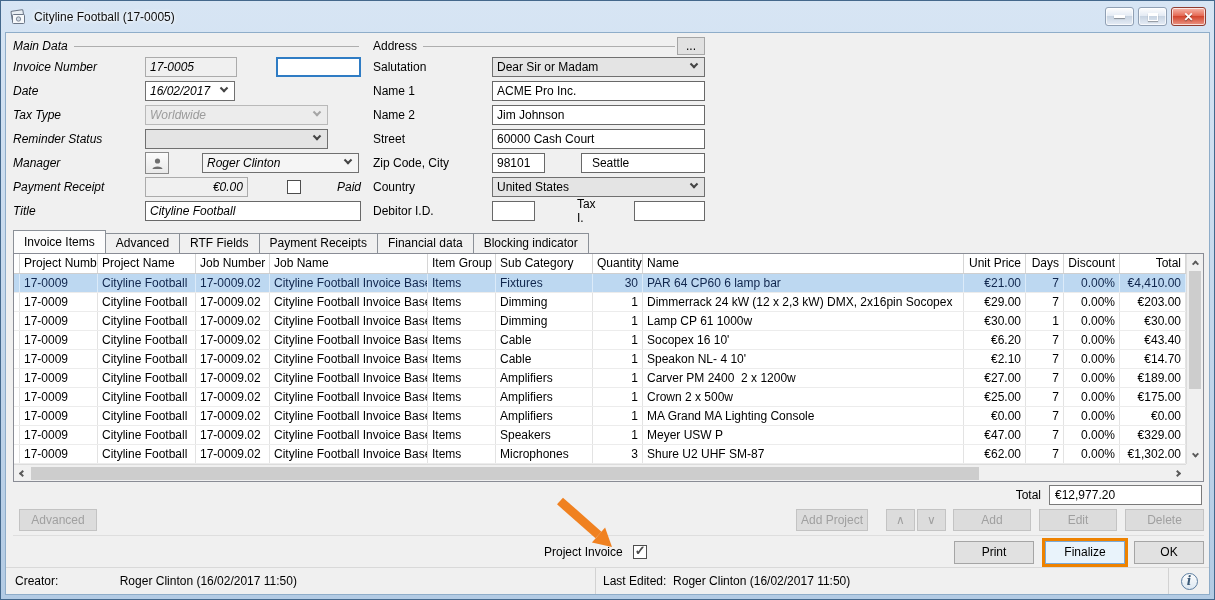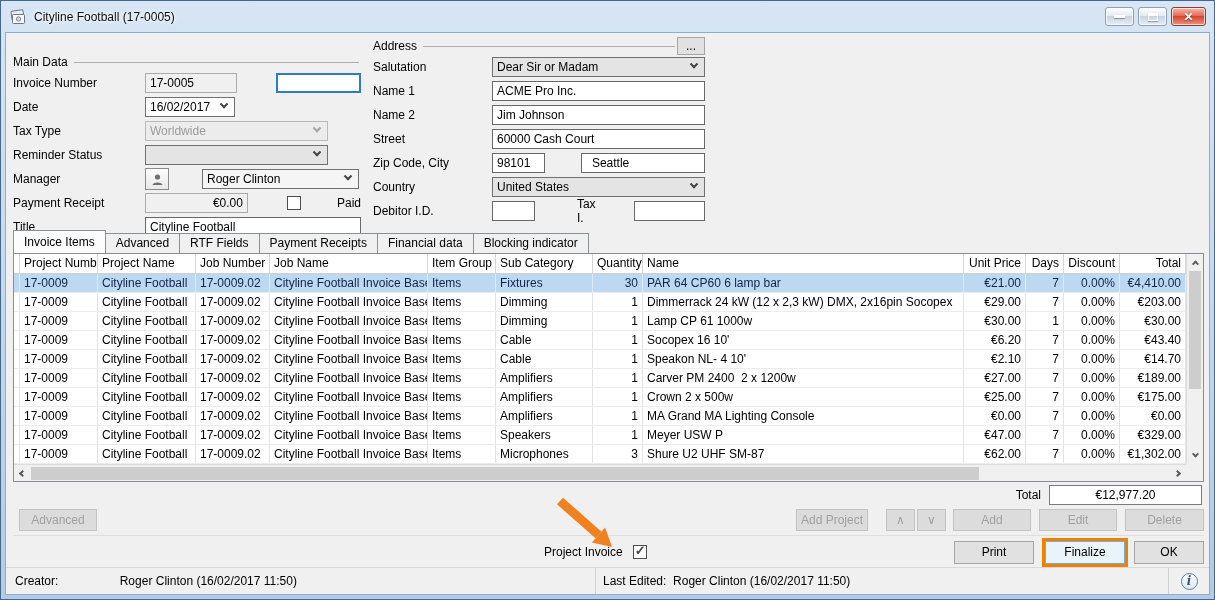--- a/index.html
+++ b/index.html
@@ -15,21 +15,21 @@
     background:linear-gradient(#fefefe,#e4ebf4 45%,#c8d4e2 50%,#e6edf6);box-shadow:inset 0 0 0 1px rgba(255,255,255,.7);cursor:pointer;}
   .win-btn.close{width:35px;border-color:#8f3c30;background:linear-gradient(#f6b8ac,#e56a55 45%,#d3462f 50%,#ea9584);
     color:#fff;font-weight:bold;font-size:12px;text-shadow:0 1px 1px rgba(0,0,0,.45);}
   .glyph-min{width:11px;height:3px;background:#fff;box-shadow:0 1px 1px rgba(0,0,0,.35);}
   .glyph-max{width:10px;height:8px;border:1px solid #fff;border-top:3px solid #fff;box-shadow:0 1px 1px rgba(0,0,0,.3);}
   
   .client{position:absolute;left:4px;right:4px;top:31px;bottom:4px;background:#f0f0f0;border:1px solid #8fadc9;overflow:hidden;}
   
   .group-head{display:flex;align-items:center;height:18px;}
   .group-head .gline{flex:1;border-top:1px solid #aeaeae;margin:0 2px 0 6px;}
-  .main-data{position:absolute;left:7px;top:20px;width:348px;}
+  .main-data{position:absolute;left:7px;top:4px;width:348px;font-style:italic;}
   .address{position:absolute;left:367px;top:4px;width:332px;}
   .frow{display:flex;align-items:center;height:24px;gap:31px;}
   .flabel{flex:0 0 101px;}
   .address .flabel{flex:0 0 88px;}
   .tb{height:20px;line-height:18px;padding:0 4px;border:1px solid #686868;background:#fff;white-space:pre;overflow:hidden;}
   .tb.dis{background:#f0f0f0;border-color:#ababab;}
   .tb.right{text-align:right;}
   .tb.focus{border:2px solid #2f7cc4;background:#fff;}
   .combo{height:20px;display:flex;align-items:center;border:1px solid #707070;background:#fff;padding-left:4px;cursor:pointer;}
   .combo .cval{flex:1;white-space:pre;overflow:hidden;}
@@ -66,21 +66,21 @@
   .down .sb-chev{transform:rotate(45deg) translate(-1px,-1px);}
   .left .sb-chev{transform:rotate(135deg);}
   .rightc .sb-chev{transform:rotate(-45deg);}
   .v-thumb{position:absolute;left:2px;right:2px;top:17px;height:118px;background:#cdcdcd;cursor:pointer;}
   .h-thumb{height:13px;background:#cdcdcd;flex:0 0 948px;cursor:pointer;}
   .h-track{flex:1;}
   .corner{position:absolute;right:0;bottom:0;width:17px;height:17px;background:#f0f0f0;}
   .vscroll .sb-btn.down{position:absolute;bottom:0;left:0;}
   
   .total-label{position:absolute;left:985px;top:455px;width:50px;text-align:right;}
-  .total-box{position:absolute;left:1043px;top:452px;width:153px;height:20px;border:1px solid #7a7a7a;background:#fff;text-align:center;line-height:18px;padding:0 5px;}
+  .total-box{position:absolute;left:1043px;top:452px;width:153px;height:20px;border:1px solid #7a7a7a;background:#fff;text-align:left;line-height:18px;padding:0 5px;}
   
   .btn{position:absolute;height:22px;border:1px solid #a5a5a5;background:#e1e1e1;text-align:center;line-height:20px;cursor:pointer;white-space:pre;}
   .btn.disabled{background:#dcdcdc;border-color:#c3c3c3;color:#a0a0a0;cursor:default;}
   .sep-line{position:absolute;left:7px;width:1191px;top:502px;border-top:1px solid #dedede;}
   .b-advanced{left:13px;top:476px;width:78px;}
   .b-addproject{left:790px;top:476px;width:72px;}
   .b-up{left:880px;top:476px;width:29px;}
   .b-down{left:911px;top:476px;width:29px;}
   .b-add{left:947px;top:476px;width:78px;}
   .b-edit{left:1033px;top:476px;width:78px;}

